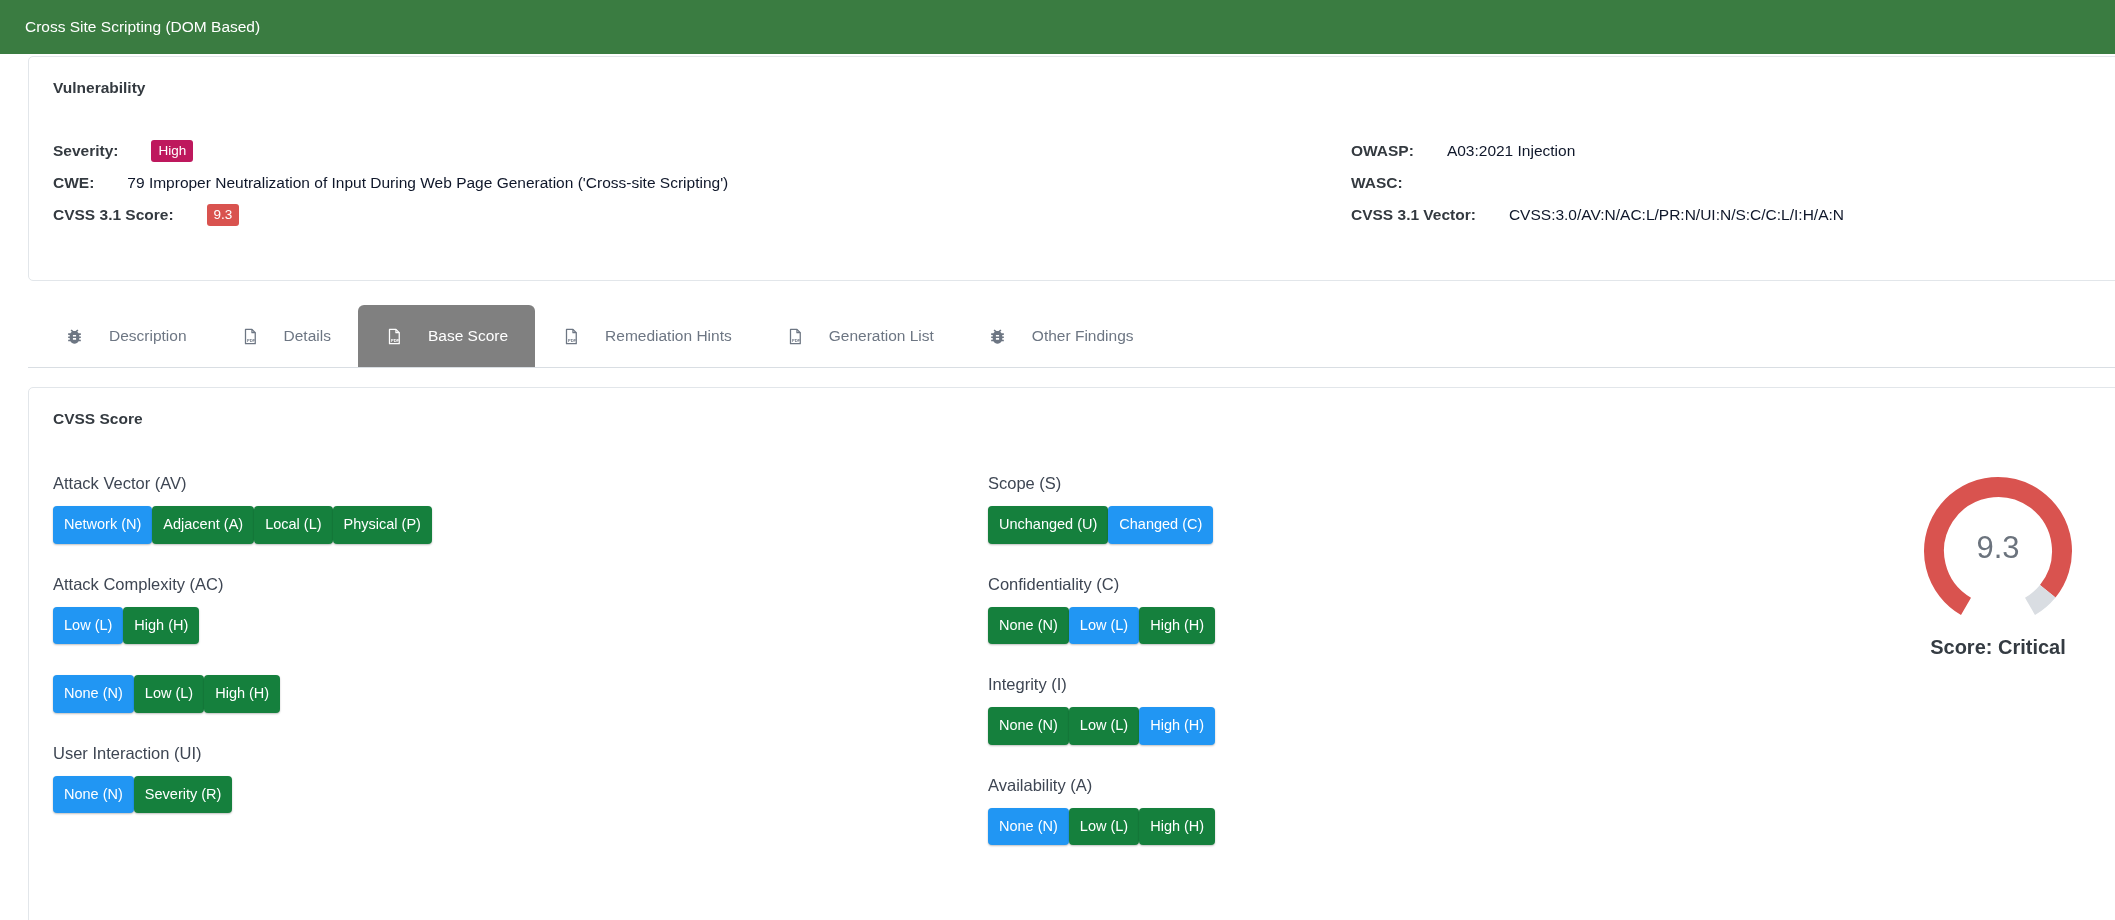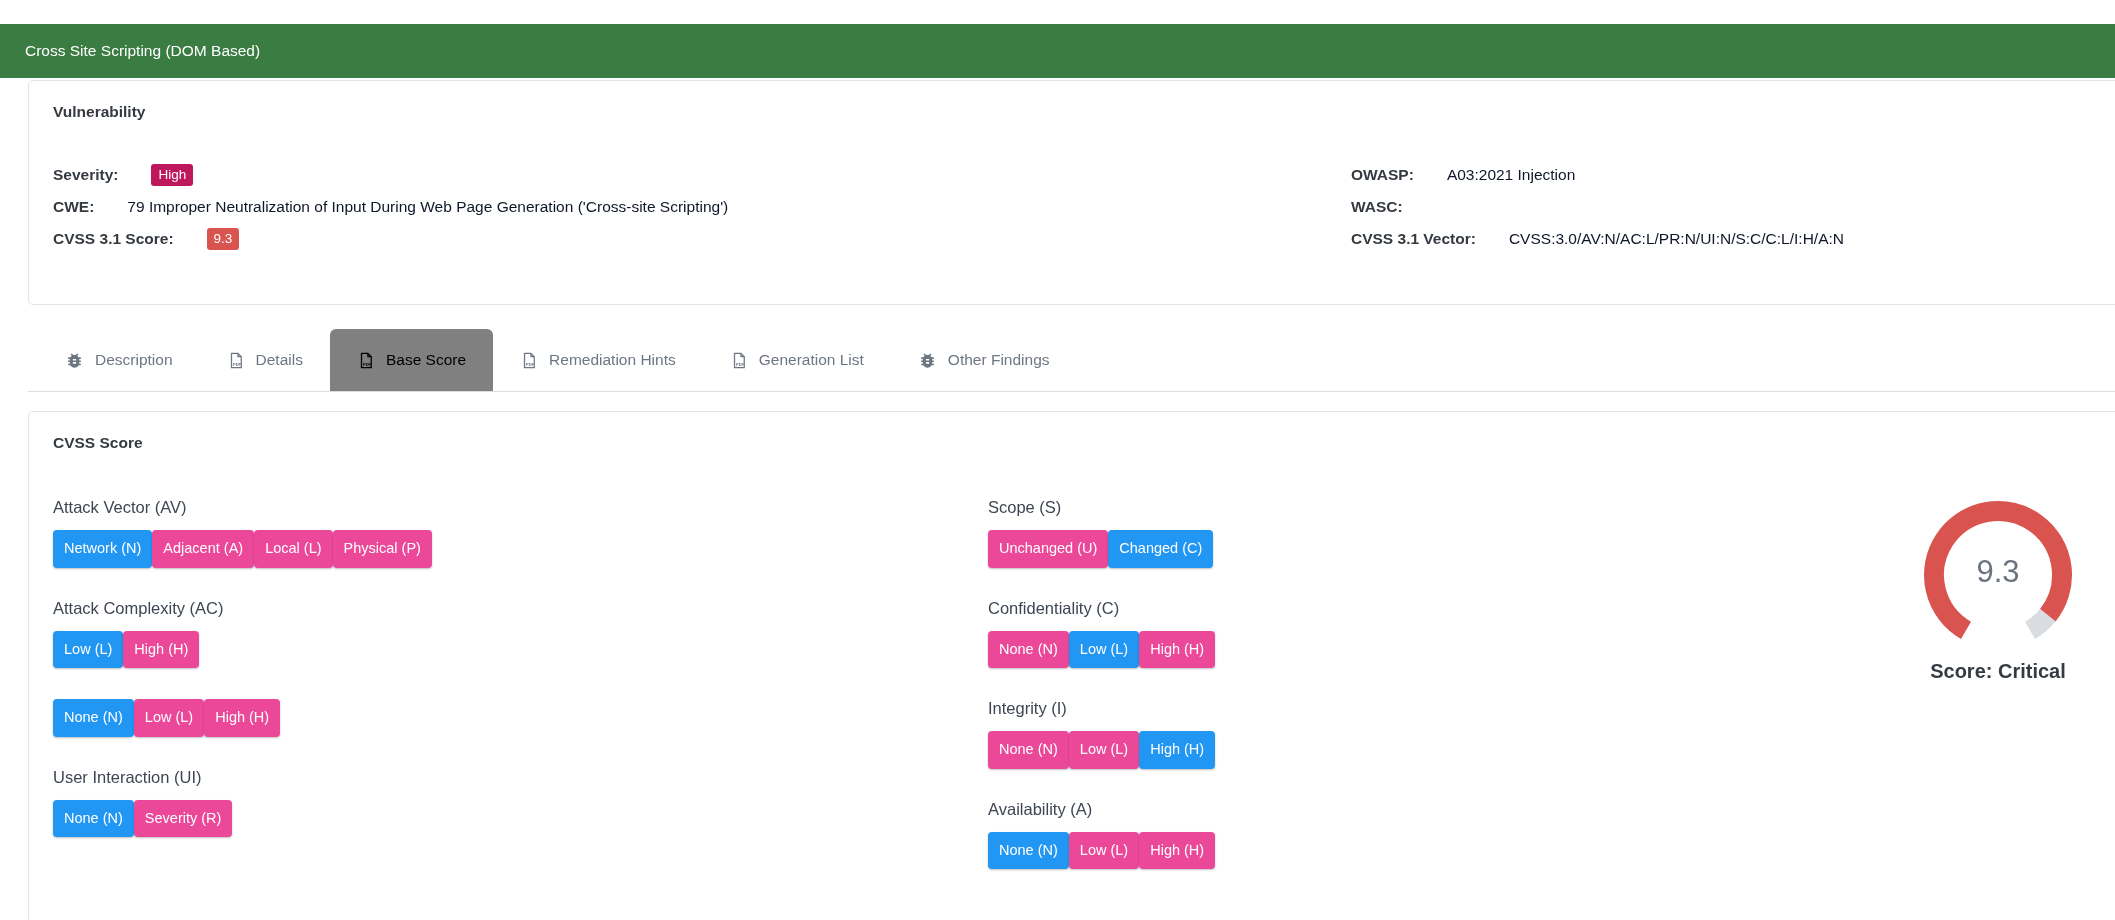--- a/index.html
+++ b/index.html
@@ -13,21 +13,20 @@
   
   .titlebar {
     height: 54px;
     background: #3a7c41;
     display: flex;
     align-items: center;
     padding-left: 25px;
     color: #ffffff;
     font-size: 15.5px;
     font-weight: 500;
-    margin-top: 24px;
   }
   
   .card {
     margin-left: 28px;
     width: calc(100% - 28px + 40px); 
     background: #ffffff;
     border: 1px solid #e2e6ea;
     border-radius: 5px;
   }
   .vuln-card {
@@ -69,30 +68,30 @@
     margin-top: 24px;
     height: 63px;
     display: flex;
     align-items: stretch;
     border-bottom: 1px solid #d9dee3;
     padding-left: 10px;
   }
   .tab {
     display: flex;
     align-items: center;
-    gap: 11px;
+    gap: 25px;
     padding: 0 27px;
     font-size: 15.5px;
     color: #6d7683;
     cursor: pointer;
     white-space: nowrap;
   }
   .tab.active {
     background: #808080;
-    color: #000000;
+    color: #ffffff;
     border-radius: 6px 6px 0 0;
     align-items: center;
   }
   .tab-icon { display: inline-flex; align-items: center; }
   .tab-icon svg { display: block; }
   
   .cvss-card {
     margin-top: 19px;
     height: 560px;
     padding: 22px 24px;
@@ -107,21 +106,21 @@
     font-size: 16.5px;
     color: #3e4653;
     margin-bottom: 13px;
   }
   .btn-row { display: flex; gap: 0; }
   .opt-btn {
     border: none;
     font-family: "Liberation Sans", sans-serif;
     font-size: 14.5px;
     color: #ffffff;
-    background: #ec4899;
+    background: #15803d;
     padding: 9px 11px;
     border-radius: 4px;
     line-height: 1.35;
     box-shadow: 0 1px 2px rgba(0,0,0,0.25);
     cursor: pointer;
     white-space: nowrap;
   }
   .opt-btn.selected { background: #2196f3; }
   
   .gauge-wrap {

